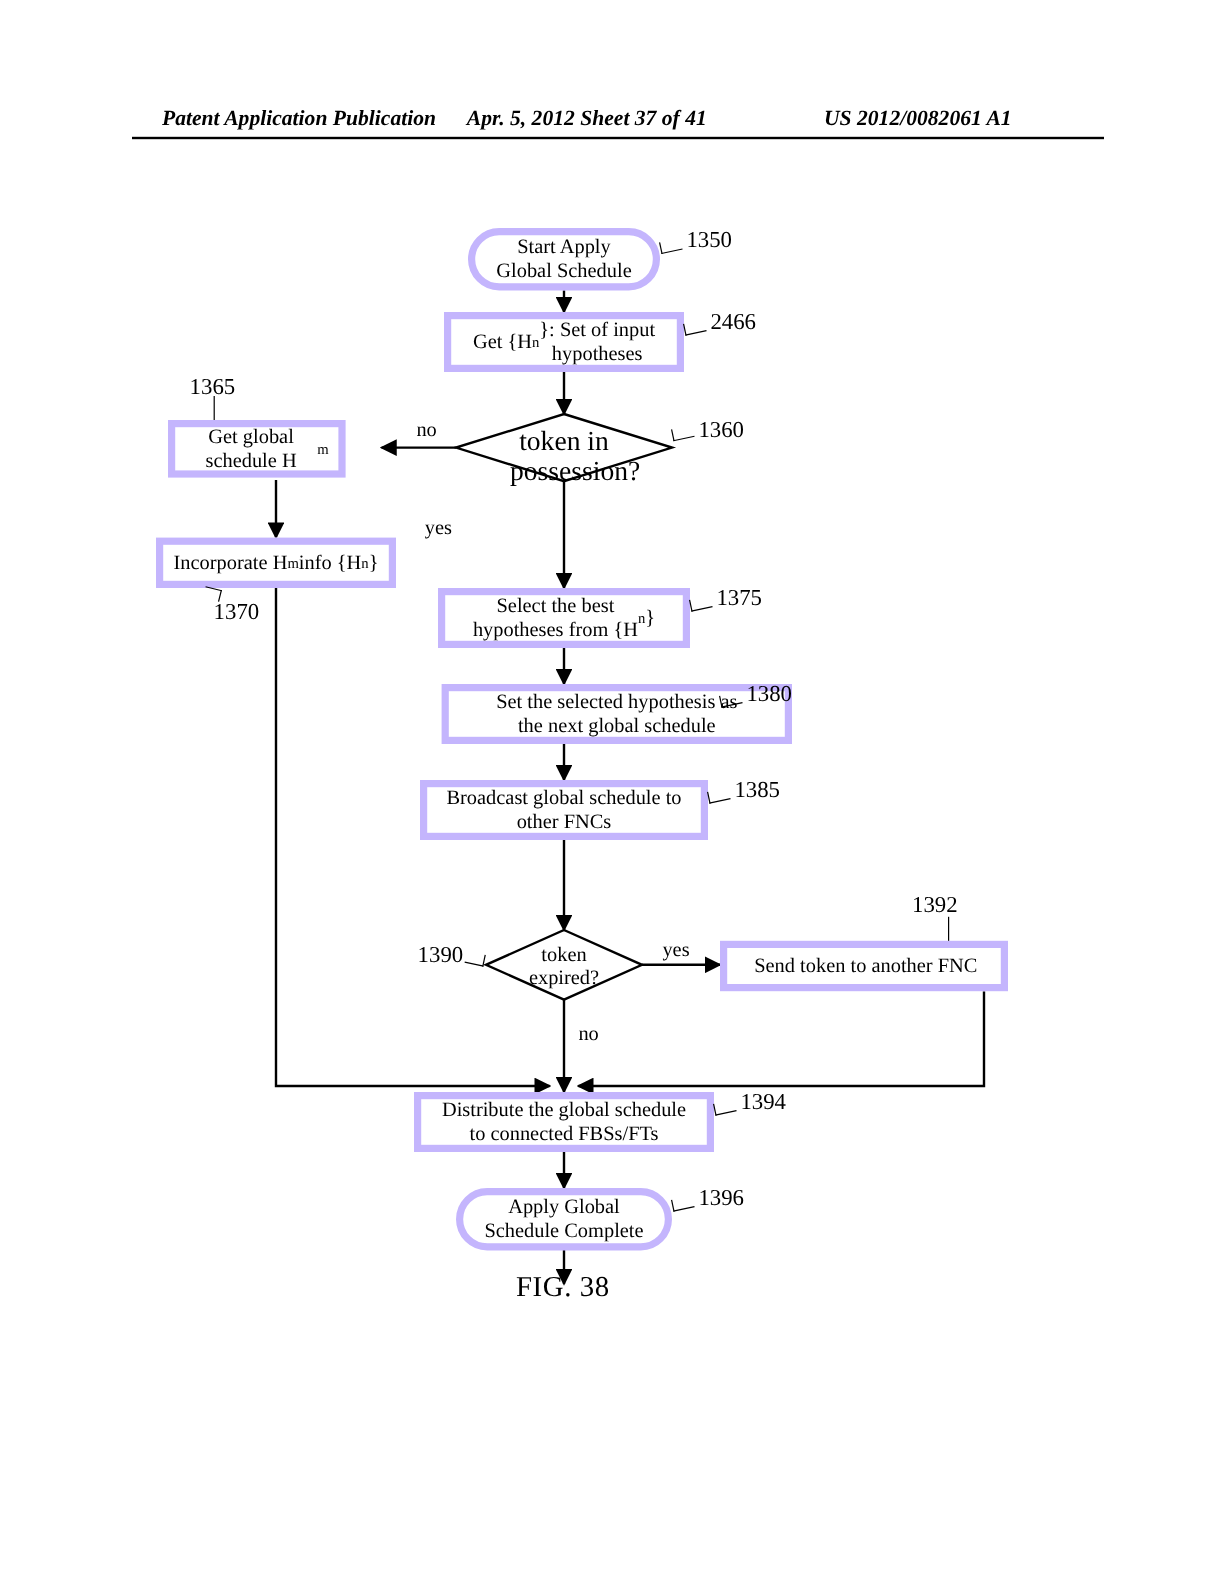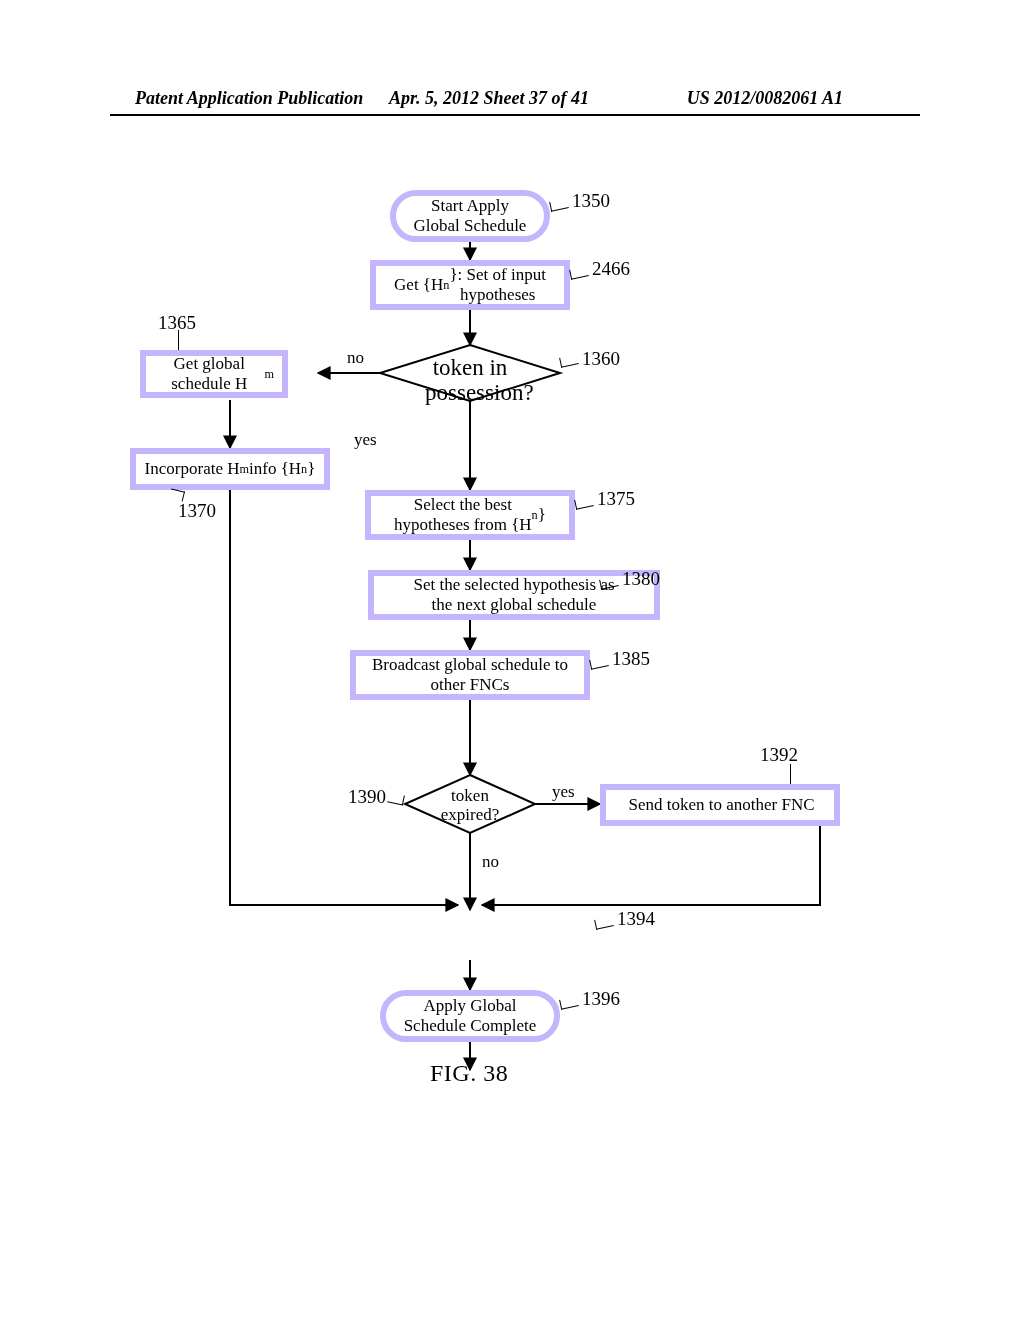--- a/index.html
+++ b/index.html
@@ -166,20 +166,21 @@
   <div style="position:absolute; left:298px; top:597px; width:64px; text-align:center; font-size:17px; line-height:1.1;">token<br>expired?</div>
   <div class="refnum" style="left:208px; top:596px;">1390</div>
   <div style="position:absolute; left:248px; top:604px; width:16px; height:10px; border-right:1px solid #000; border-bottom:1px solid #000; transform:rotate(12deg);"></div>
   <div class="edgelabel" style="left:410px; top:592px;">yes</div>
   <div class="edgelabel" style="left:340px; top:662px;">no</div>
 
   <div class="node" style="left:460px; top:594px; width:240px; height:42px;padding-left:11px;">Send token to another FNC</div>
   <div class="refnum" style="left:620px; top:554px;">1392</div>
   <div style="position:absolute; left:650px; top:574px; width:0; height:20px; border-left:1px solid #000;"></div>
 
+  <div class="node" style="left:205px; top:720px; width:250px; height:50px;">Distribute the global schedule<br>to connected FBSs/FTs</div>
   <div class="tick" style="left:455px; top:728px;"></div>
   <div class="refnum" style="left:477px; top:718px;">1394</div>
 
   <div class="node terminator" style="left:240px; top:800px; width:180px; height:52px;">Apply Global<br>Schedule Complete</div>
   <div class="tick" style="left:420px; top:808px;"></div>
   <div class="refnum" style="left:442px; top:798px;">1396</div>
 
   <div class="figcap" style="left:290px; top:870px;">FIG. 38</div>
 </div>
 

